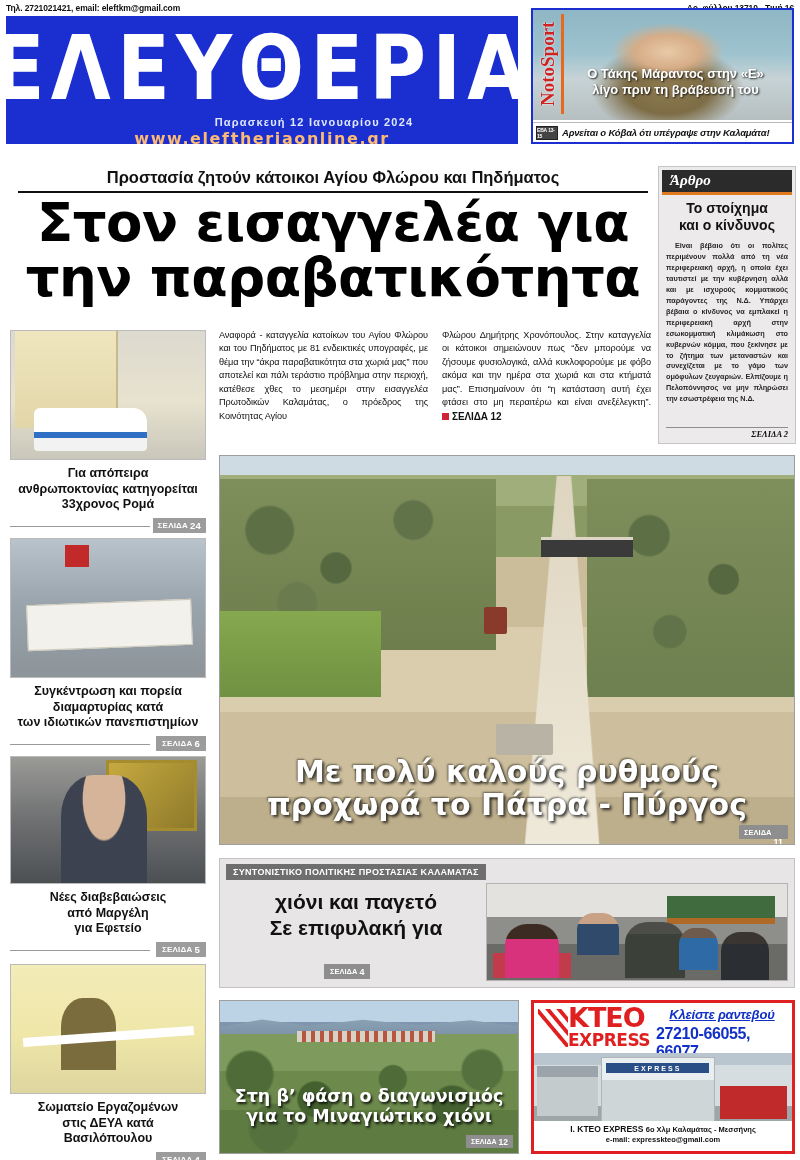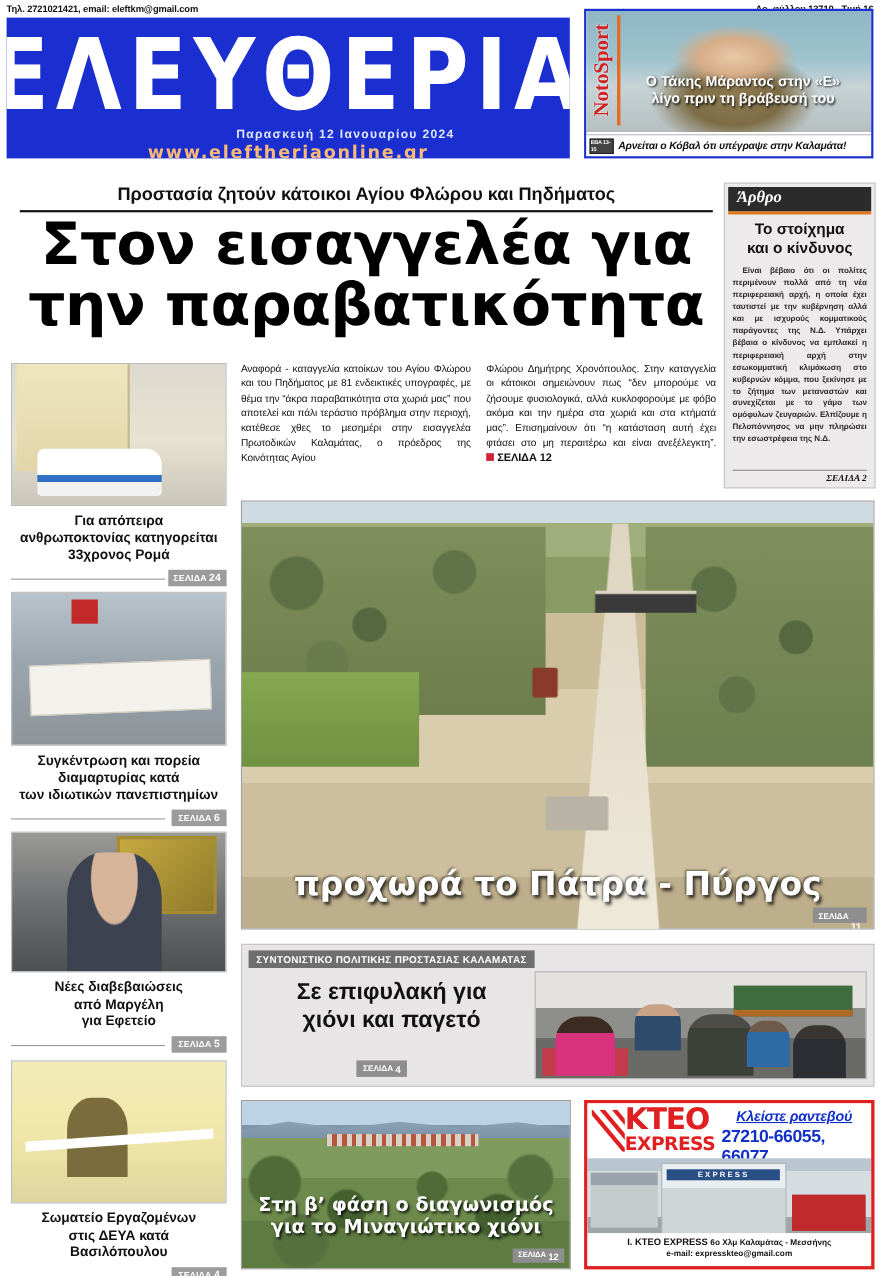--- a/index.html
+++ b/index.html
@@ -576,33 +576,34 @@
 
   <div class="mainphoto">
     <div class="mp-olive-l"></div>
     <div class="mp-olive-r"></div>
     <div class="mp-field"></div>
     <div class="mp-road"></div>
     <div class="mp-bridge"></div>
     <div class="mp-dozer"></div>
     <div class="mp-loader"></div>
     <div class="mp-caption">
+      <span>Με πολύ καλούς ρυθμούς</span>
       <span>προχωρά το Πάτρα - Πύργος</span>
     </div>
     <div class="mp-pagetag">
       <span>ΣΕΛΙΔΑ</span>
         <b>11</b>
     </div>
   </div>
 
   <div class="civil">
     <div class="civil-band">ΣΥΝΤΟΝΙΣΤΙΚΟ ΠΟΛΙΤΙΚΗΣ ΠΡΟΣΤΑΣΙΑΣ ΚΑΛΑΜΑΤΑΣ</div>
     <div class="civil-title">
+      <div>χιόνι και παγετό</div>
       <div>Σε επιφυλακή για</div>
-      <div>χιόνι και παγετό</div>
     </div>
     <div class="civil-pagetag">
       <span>ΣΕΛΙΔΑ</span>
         <b>4</b>
     </div>
     <div class="civil-photo">
       <div class="cp-table"></div>
       <div class="cp-chair"></div>
       <div class="cp-p1"></div>
       <div class="cp-p2"></div>

